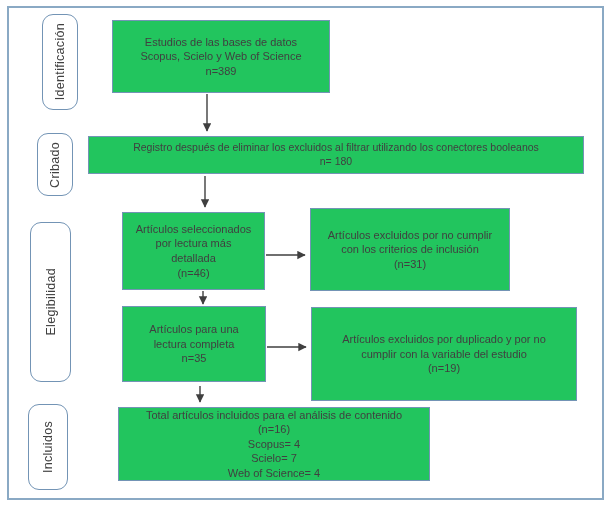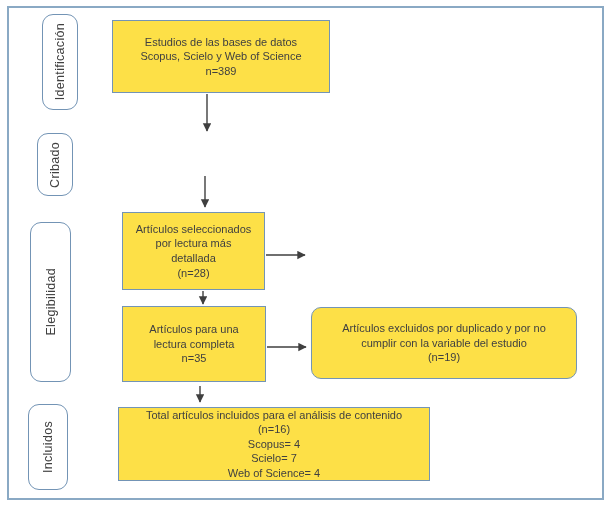--- a/index.html
+++ b/index.html
@@ -42,21 +42,21 @@
     transform: rotate(180deg);
     font-size: 12.5px;
     color: var(--text);
     letter-spacing: 0.3px;
     white-space: nowrap;
   }
 
   .flow-box {
     position: absolute;
     border: 1.5px solid var(--box-border);
-    background: #fde047;
+    background: #22c55e;
     display: flex;
     align-items: center;
     justify-content: center;
     text-align: center;
     color: var(--text);
     font-size: 11px;
     line-height: 1.32;
     white-space: pre-line;
     padding: 2px 3px;
   }
@@ -72,21 +72,21 @@
   #stage-identificacion { left: 42px; top: 14px;  width: 36px; height: 96px; }
   #stage-cribado        { left: 37px; top: 133px; width: 36px; height: 63px; }
   #stage-elegibilidad   { left: 30px; top: 222px; width: 41px; height: 160px; }
   #stage-incluidos      { left: 28px; top: 404px; width: 40px; height: 86px; }
 
   #box-databases          { left: 112px; top: 20px;  width: 218px; height: 73px; }
   #box-filtered           { left: 88px;  top: 136px; width: 496px; height: 38px; }
   #box-selected           { left: 122px; top: 212px; width: 143px; height: 78px; }
   #box-excluded-criteria  { left: 310px; top: 208px; width: 200px; height: 83px; }
   #box-full-reading       { left: 122px; top: 306px; width: 144px; height: 76px; }
-  #box-excluded-duplicate { left: 311px; top: 307px; width: 266px; height: 72px; border-radius: 10px; }
+  #box-excluded-duplicate { left: 311px; top: 307px; width: 266px; height: 94px; }
   #box-total-included     { left: 118px; top: 407px; width: 312px; height: 74px; }
 </style>
 </head>
 <body>
 
 <div class="canvas">
 
   <div class="frame"></div>
 
   <div class="stage-label" id="stage-identificacion">
@@ -98,24 +98,29 @@
   <div class="stage-label" id="stage-elegibilidad">
     <span>Elegibilidad</span>
   </div>
   <div class="stage-label" id="stage-incluidos">
     <span>Incluidos</span>
   </div>
 
   <div class="flow-box" id="box-databases">Estudios de las bases de datos
 Scopus, Scielo y Web of Science
 n=389</div>
+  <div class="flow-box wide" id="box-filtered">Registro después de eliminar los excluidos al filtrar utilizando los conectores booleanos
+n= 180</div>
   <div class="flow-box" id="box-selected">Artículos seleccionados
 por lectura más
 detallada
-(n=28)</div>
+(n=46)</div>
+  <div class="flow-box" id="box-excluded-criteria">Artículos excluidos por no cumplir
+con los criterios de inclusión
+(n=31)</div>
   <div class="flow-box" id="box-full-reading">Artículos para una
 lectura completa
 n=35</div>
   <div class="flow-box" id="box-excluded-duplicate">Artículos excluidos por duplicado y por no
 cumplir con la variable del estudio
 (n=19)</div>
   <div class="flow-box" id="box-total-included">Total artículos incluidos para el análisis de contenido
 (n=16)
 Scopus= 4
 Scielo= 7

